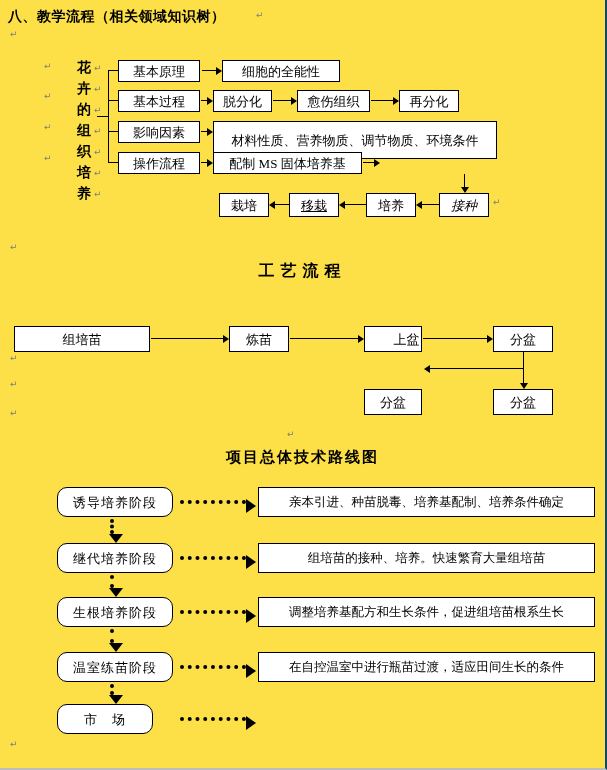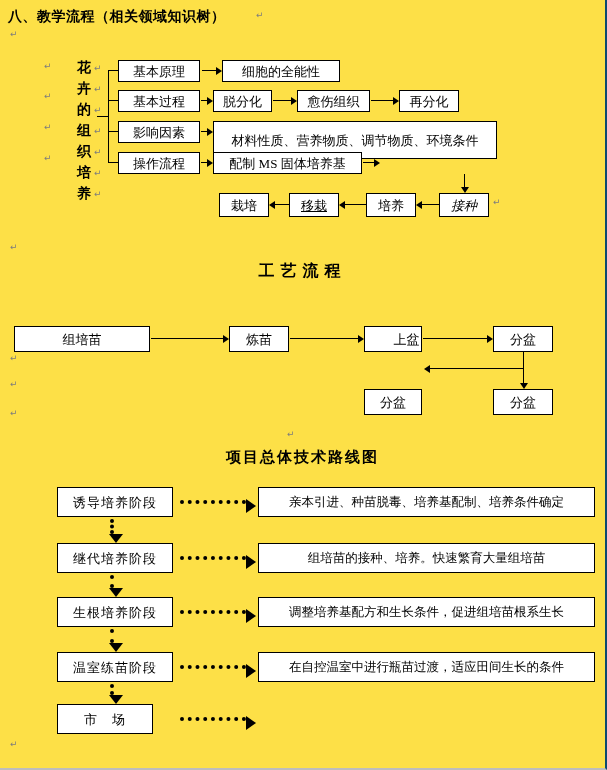--- a/index.html
+++ b/index.html
@@ -28,21 +28,21 @@
   .pmark { position:absolute; font-size:9px; color:#7d7d7d; font-family:"DejaVu Sans",sans-serif; line-height:1; }
   .root-col { position:absolute; left:76px; top:57px; width:16px; display:flex; flex-direction:column;
               font-weight:bold; font-size:14px; text-align:center; }
   .root-col span { height:21px; display:flex; align-items:center; justify-content:center; }
   .pm-col { position:absolute; left:94px; top:57px; display:flex; flex-direction:column; }
   .pm-col span { height:21px; display:flex; align-items:center; font-size:9px; color:#7d7d7d;
                  font-family:"DejaVu Sans",sans-serif; }
   .sec-title { position:absolute; left:0; width:100%; text-align:center; font-weight:bold; }
   #t2 { top:261px; font-size:16px; letter-spacing:6px; }
   #t3 { top:448px; font-size:15px; letter-spacing:2px; }
-  .stage { font-size:13px; letter-spacing:1px; }
+  .stage { font-size:13px; letter-spacing:1px;border-radius:10px; }
   .detail { font-size:12.5px; }
 </style>
 </head>
 <body>
 
 <div class="page">
 
   <div class="heading">八、教学流程（相关领域知识树）</div>
   <span class="pmark" style="left:256px;top:11px;">↵</span>
   <span class="pmark" style="left:10px;top:30px;">↵</span>

